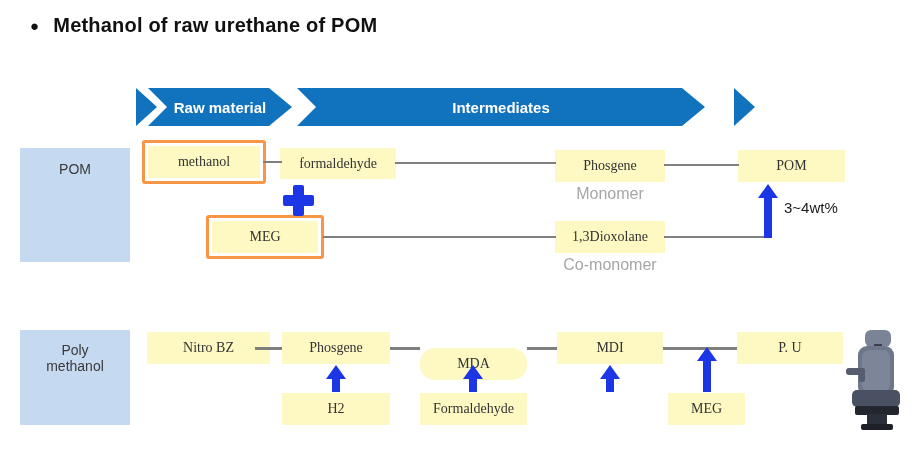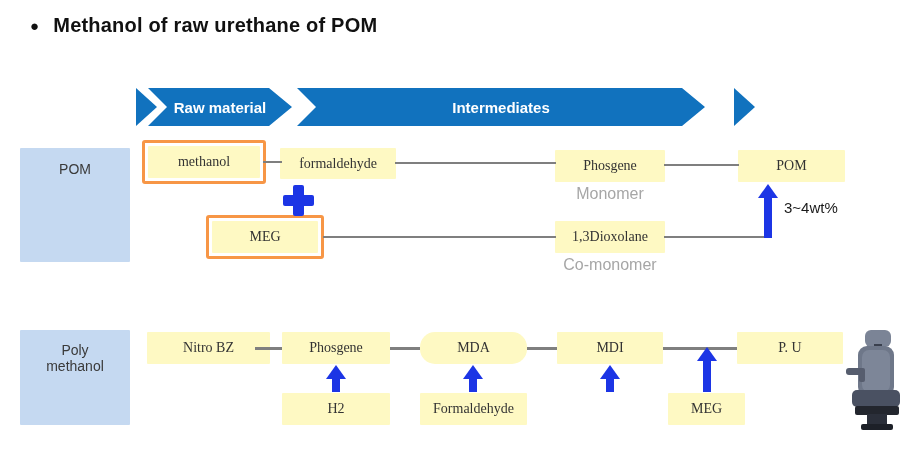--- a/index.html
+++ b/index.html
@@ -135,21 +135,21 @@
   <div class="ua-head" style="left:758px; top:184px;"></div>
   <div class="wt-note">3~4wt%</div>
 
   <div class="cat" style="top:330px; height:95px; padding-top:12px;">
     <div>Poly</div>
     <div>methanol</div>
   </div>
 
   <div class="box" style="left:147px; top:332px; width:123px; height:32px;">Nitro BZ</div>
   <div class="box" style="left:282px; top:332px; width:108px; height:32px;">Phosgene</div>
-  <div class="box" style="left:420px; top:332px; width:107px; height:32px;border-radius:15px;">MDA</div>
+  <div class="box" style="left:420px; top:348px; width:107px; height:32px;border-radius:15px;">MDA</div>
   <div class="box" style="left:557px; top:332px; width:106px; height:32px;">MDI</div>
   <div class="box" style="left:737px; top:332px; width:106px; height:32px;">P. U</div>
 
   <div class="conn" style="left:255px; top:347px; width:27px; height:3px;"></div>
   <div class="conn" style="left:390px; top:347px; width:30px; height:3px;"></div>
   <div class="conn" style="left:527px; top:347px; width:30px; height:3px;"></div>
   <div class="conn" style="left:663px; top:347px; width:74px; height:3px;"></div>
 
   <div class="box" style="left:282px; top:393px; width:108px; height:32px;">H2</div>
   <div class="box" style="left:420px; top:393px; width:107px; height:32px;">Formaldehyde</div>

